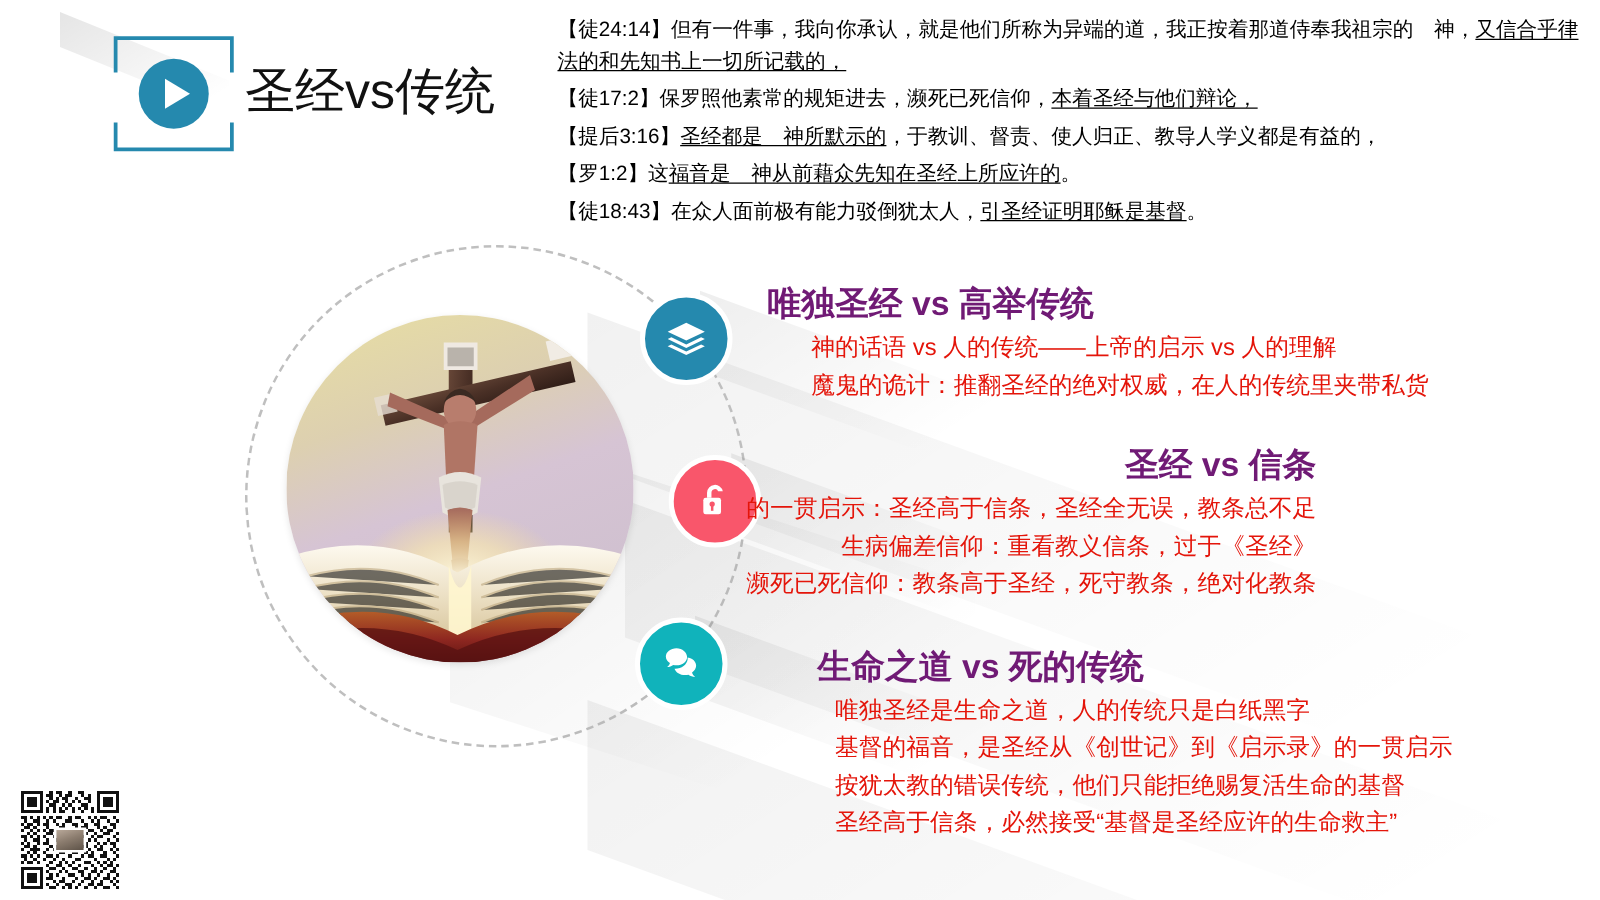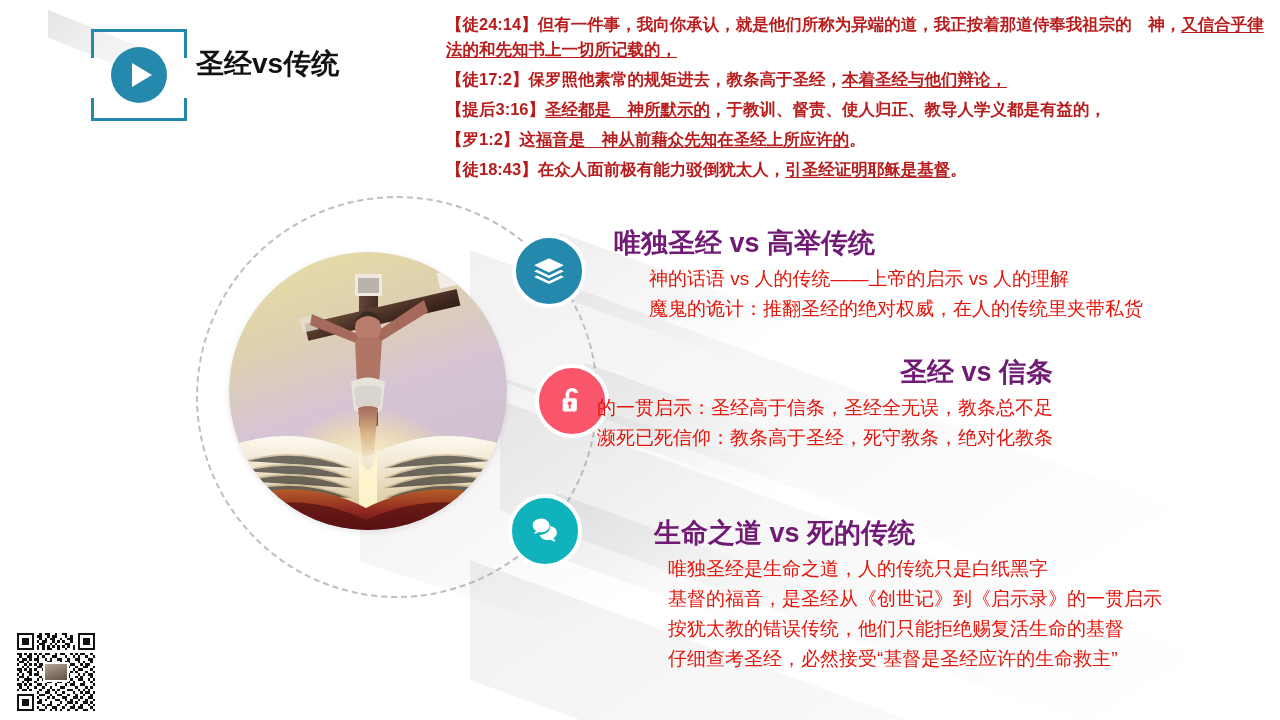--- a/index.html
+++ b/index.html
@@ -65,39 +65,39 @@
     position: absolute;
     left: 48px; top: 40px;
     width: 150px; height: 28px;
     background: linear-gradient(135deg, rgba(0,0,0,0.10), rgba(0,0,0,0) 80%);
     transform: skewY(22deg);
     z-index: 1;
   }
   .slide-title {
     position: absolute;
     left: 196px; top: 45px;
-    font-size: 28px;
-    font-weight: bold;
+    font-size: 40px;
+    font-weight: normal;
     color: #111111;
     letter-spacing: 0px;
     white-space: nowrap;
     z-index: 6;
   }
 
   
   .scripture {
     position: absolute;
     left: 446px; top: 12px;
     width: 830px;
     z-index: 6;
   }
   .verse {
-    color: #b91c1c;
+    color: #000000;
     font-size: 16.5px;
-    font-weight: bold;
+    font-weight: normal;
     line-height: 25px;
     margin-bottom: 5px;
     white-space: nowrap;
   }
   .verse.wrap { white-space: normal; }
   .verse .u { text-decoration: underline; text-underline-offset: 2px; }
 
   
   .dashed-ring {
     position: absolute;
@@ -217,21 +217,21 @@
 
   <div class="slide-title">圣经vs传统</div>
 
   <div class="scripture">
 
     <div class="verse wrap">
       <span>【徒24:14】</span><span>但有一件事，我向你承认，就是他们所称为异端的道，我正按着那道侍奉我祖宗的　神，</span><span class="u">又信合乎律法的和先知书上一切所记载的，</span>
     </div>
 
     <div class="verse">
-      <span>【徒17:2】</span><span>保罗照他素常的规矩进去，教条高于圣经，</span><span class="u">本着圣经与他们辩论，</span>
+      <span>【徒17:2】</span><span>保罗照他素常的规矩进去，濒死已死信仰，</span><span class="u">本着圣经与他们辩论，</span>
     </div>
 
     <div class="verse">
       <span>【提后3:16】</span><span class="u">圣经都是　神所默示的</span><span>，于教训、督责、使人归正、教导人学义都是有益的，</span>
     </div>
 
     <div class="verse">
       <span>【罗1:2】</span><span>这</span><span class="u">福音是　神从前藉众先知在圣经上所应许的</span><span>。</span>
     </div>
 
@@ -366,31 +366,32 @@
     <div class="feat-lines">
       <div class="feat-line">神的话语 vs 人的传统——上帝的启示 vs 人的理解</div>
       <div class="feat-line">魔鬼的诡计：推翻圣经的绝对权威，在人的传统里夹带私货</div>
     </div>
   </div>
 
   <div class="feature f2">
     <div class="feat-head">圣经 vs 信条</div>
     <div class="feat-lines">
       <div class="feat-line">的一贯启示：圣经高于信条，圣经全无误，教条总不足</div>
+      <div class="feat-line">生病偏差信仰：重看教义信条，过于《圣经》</div>
       <div class="feat-line">濒死已死信仰：教条高于圣经，死守教条，绝对化教条</div>
     </div>
   </div>
 
   <div class="feature f3">
     <div class="feat-head">生命之道 vs 死的传统</div>
     <div class="feat-lines">
       <div class="feat-line">唯独圣经是生命之道，人的传统只是白纸黑字</div>
       <div class="feat-line">基督的福音，是圣经从《创世记》到《启示录》的一贯启示</div>
       <div class="feat-line">按犹太教的错误传统，他们只能拒绝赐复活生命的基督</div>
-      <div class="feat-line">仔细查考圣经，必然接受“基督是圣经应许的生命救主”</div>
+      <div class="feat-line">圣经高于信条，必然接受“基督是圣经应许的生命救主”</div>
     </div>
   </div>
 
   <div class="qr">
     <svg viewBox="0 0 33 33" width="84" height="84" shape-rendering="crispEdges">
       <rect width="33" height="33" fill="#ffffff"></rect>
       <g fill="#111111">
 
         <rect x="1" y="1" width="7" height="1"></rect>
           <rect x="1" y="7" width="7" height="1"></rect>

